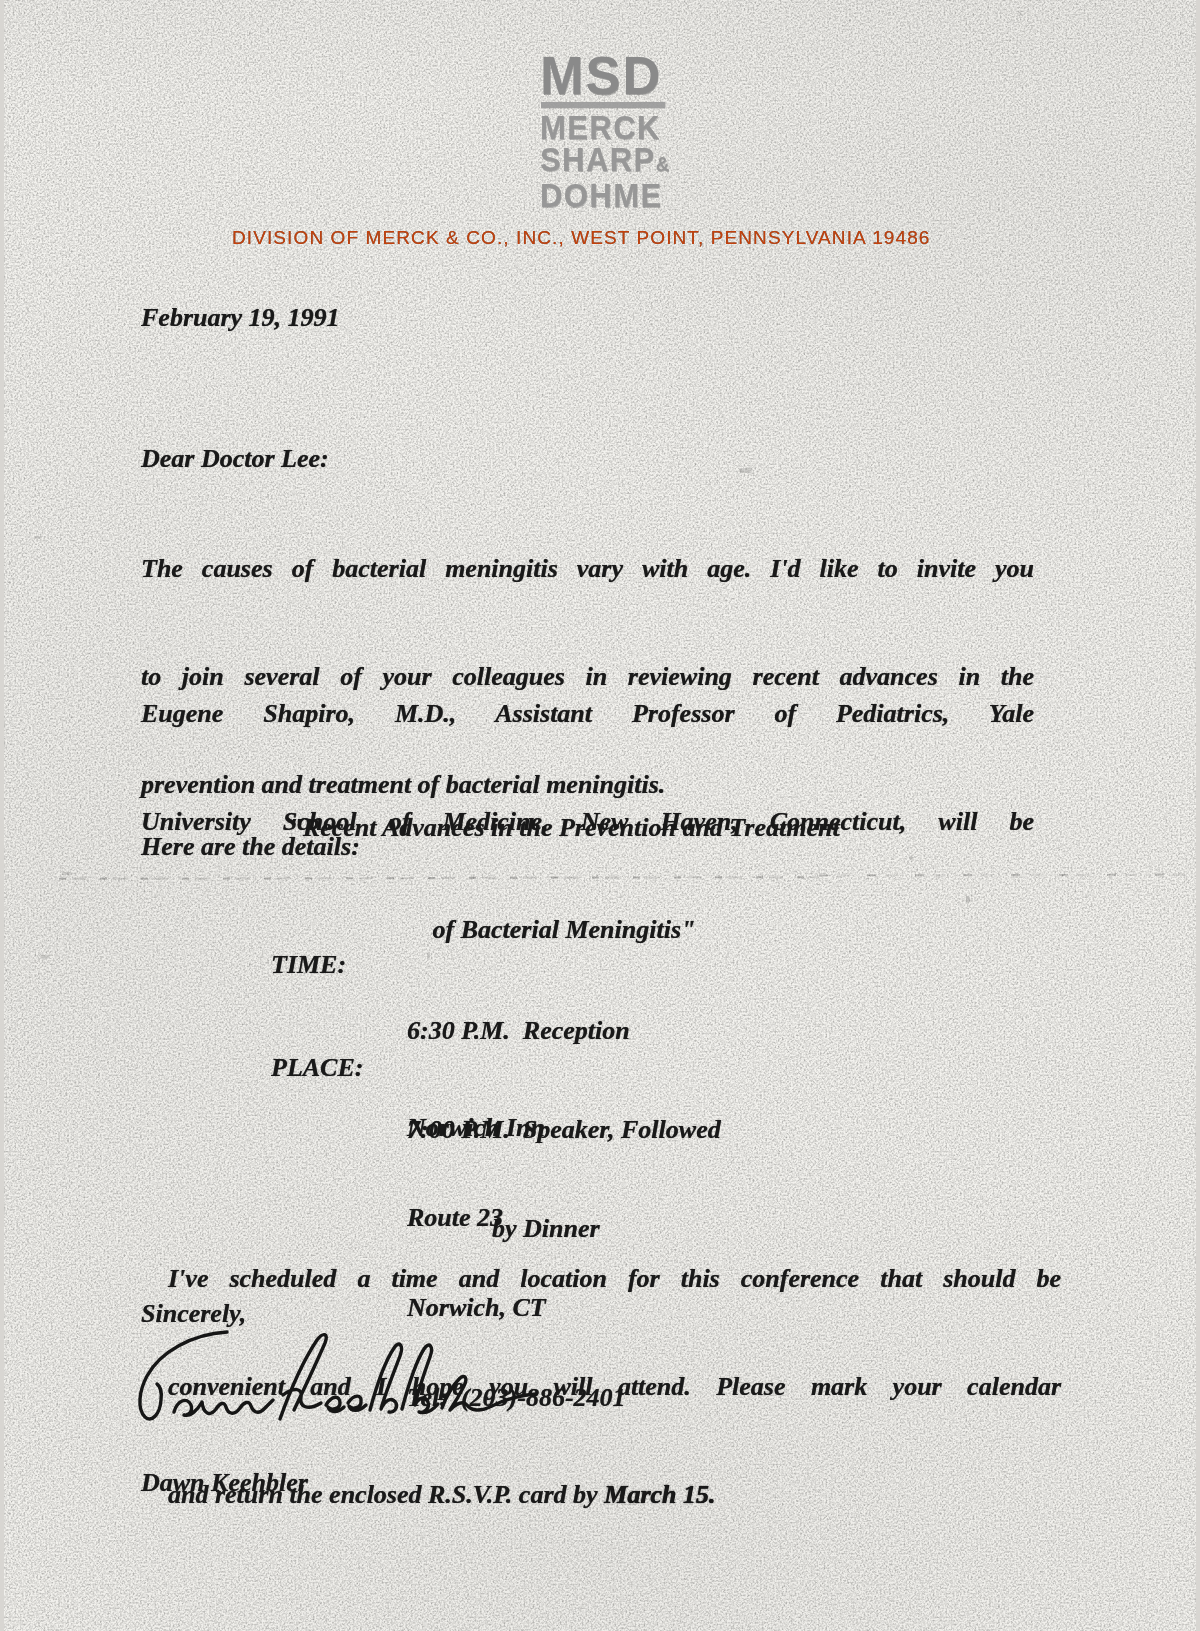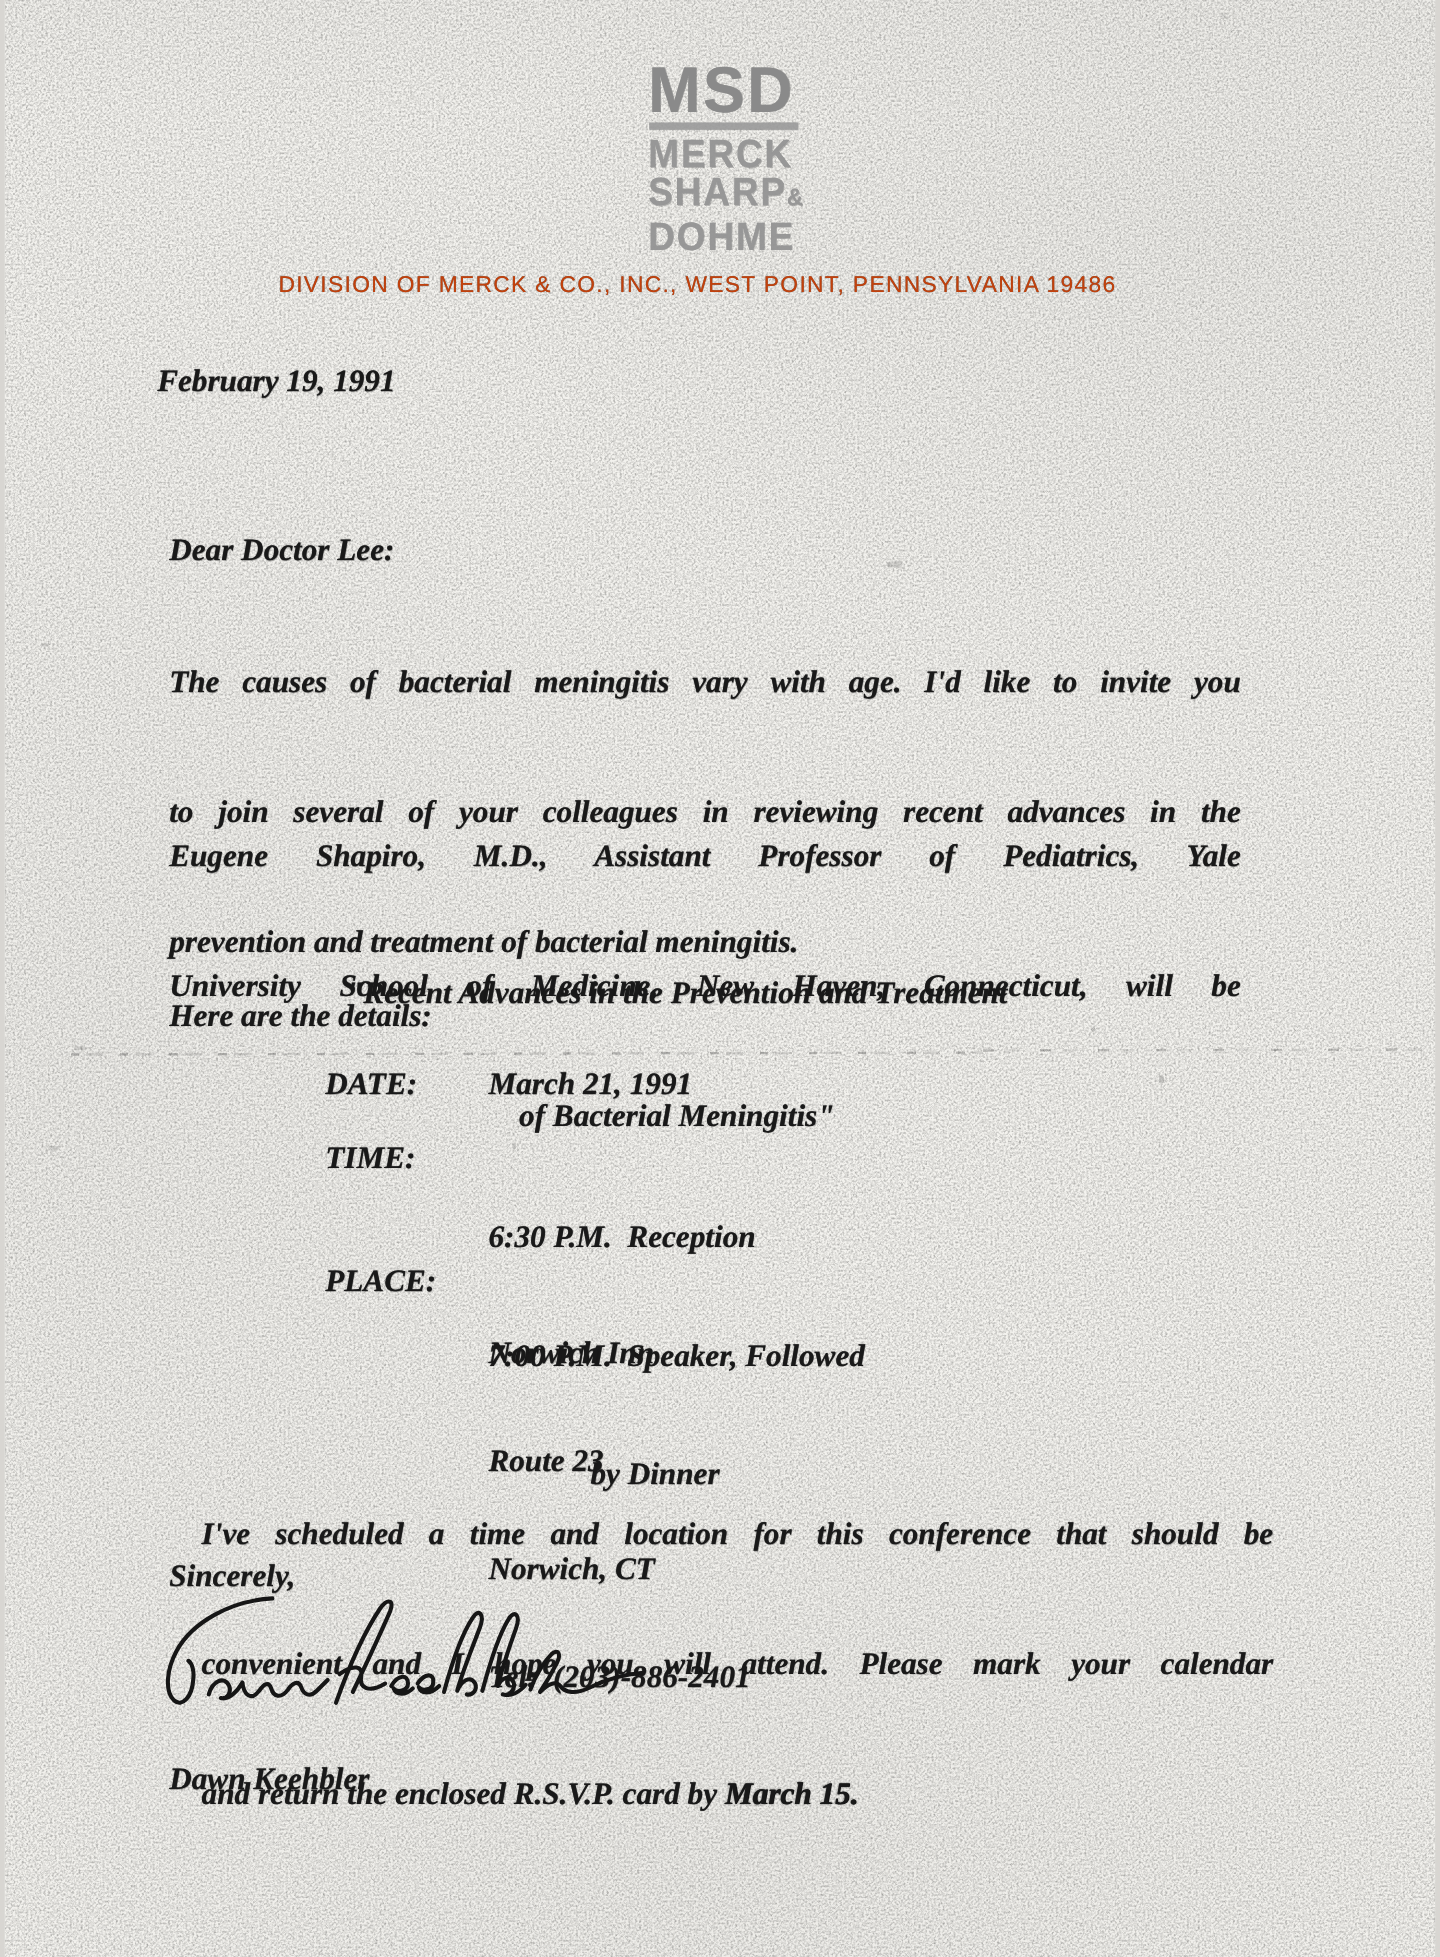--- a/index.html
+++ b/index.html
@@ -89,21 +89,21 @@
   <div class="abs logo sans">
     <div class="logo-msd">MSD</div>
     <div class="logo-bar"></div>
     <div class="logo-line">MERCK</div>
     <div class="logo-line"><span>SHARP</span><span class="logo-amp">&amp;</span></div>
     <div class="logo-line">DOHME</div>
   </div>
 
   <div class="abs division sans">DIVISION OF MERCK &amp; CO., INC., WEST POINT, PENNSYLVANIA 19486</div>
 
-  <div class="abs typed" style="left:127px; top:300px;font-style:italic;">February 19, 1991</div>
+  <div class="abs typed" style="left:137px; top:300px;font-style:italic;">February 19, 1991</div>
 
   <div class="abs typed" style="left:137px; top:441px;">Dear Doctor Lee:</div>
 
   <div class="abs typed body-col" style="top:479px;">
     <div class="jline">The causes of bacterial meningitis vary with age.  I'd like to invite you</div>
     <div class="jline">to join several of your colleagues in reviewing recent advances in the</div>
     <div class="jline lastline">prevention and treatment of bacterial meningitis.</div>
   </div>
 
   <div class="abs typed body-col" style="top:624px;">
@@ -114,24 +114,20 @@
   <div class="abs typed quote-col center">
     <div>"Recent Advances in the Prevention and Treatment</div>
     <div>of Bacterial Meningitis"</div>
   </div>
 
   <div class="abs typed" style="left:137px; top:829px;">Here are the details:</div>
 
   <div class="fold-a"></div>
   <div class="fold-b"></div>
 
-  <div class="abs typed detail-row" style="top:886px;">
-    <span class="details-label">DATE:</span>
-    <span class="detail-value">March 21, 1991</span>
-  </div>
 
   <div class="abs typed detail-row" style="top:948px; line-height:33px;">
     <span class="details-label">TIME:</span>
     <span class="detail-value">
       <div>6:30 P.M.  Reception</div>
       <div>7:00 P.M.  Speaker, Followed</div>
       <div class="indent-dinner">by Dinner</div>
     </span>
   </div>
 

